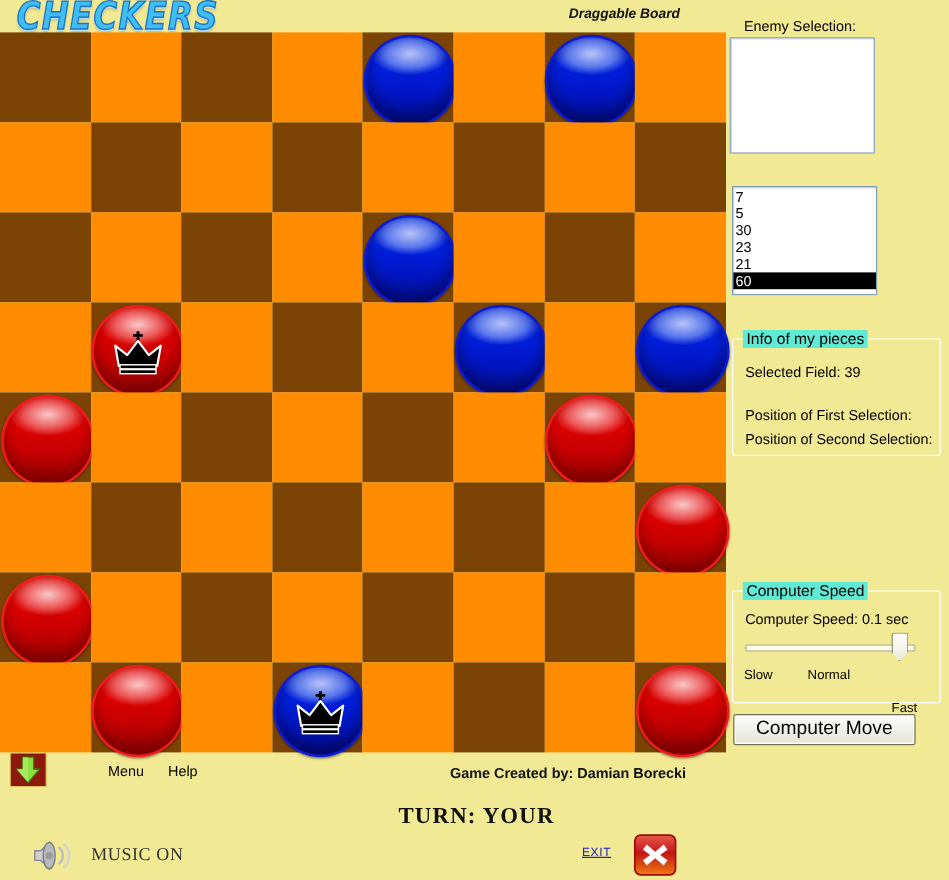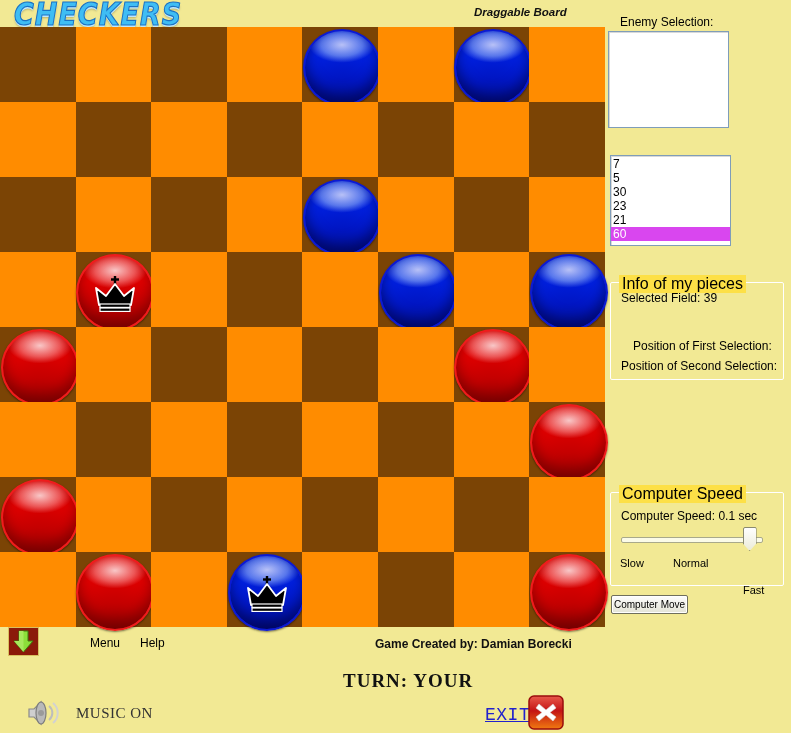--- a/index.html
+++ b/index.html
@@ -76,31 +76,31 @@
     position:absolute;font-size:12px;color:#000;white-space:nowrap;
   }
   .listbox{
     position:absolute;background:#fff;
     border:1px solid #7f9db9;
     box-shadow:inset 1px 1px 0 #d8d8d8;
     overflow:hidden;
     font-size:12px;
   }
   .listbox .row{padding:0 2px;line-height:14px;color:#000;}
-  .listbox .row.sel{background:#d946ef;color:#fff;}
+  .listbox .row.sel{background:#000000;color:#fff;}
 
   .group{
     position:absolute;
     border:1px solid #ffffff;
     border-radius:2px;
   }
   .group > .legend{
     position:absolute;top:-8px;left:8px;
-    background:#fde047;padding:0 3px;
-    font-size:16px;color:#000;white-space:nowrap;
+    background:#5eead4;padding:0 3px;
+    font-size:13px;color:#000;white-space:nowrap;
   }
   .group .line{
     position:absolute;left:10px;font-size:12px;color:#000;white-space:nowrap;
   }
 
   
   .slider-track{
     position:absolute;height:4px;background:#fbfbe8;
     border:1px solid #a9a98a;border-radius:2px;
   }
@@ -111,34 +111,34 @@
     border-radius:2px 2px 4px 4px;
     clip-path:polygon(0 0,100% 0,100% 68%,50% 100%,0 68%);
   }
   .tick{position:absolute;font-size:11px;color:#000;}
 
   .btn{
     position:absolute;
     background:linear-gradient(#fdfdfd,#e4e4d6);
     border:1px solid #6f6f5c;
     border-radius:2px;
-    font-size:10px;color:#000;
-    padding:3px 2px;
+    font-size:16px;color:#000;
+    padding:3px 18px;
     box-shadow:inset 0 0 0 1px #fff;
     cursor:pointer;
     white-space:nowrap;
   }
 
   
   .link{
     position:absolute;font-size:12px;color:#000;cursor:pointer;white-space:nowrap;
   }
   .exit-link{
-    position:absolute;font-family:Liberation Mono, monospace;
-    font-size:18px;color:#2222cc;text-decoration:underline;cursor:pointer;
+    position:absolute;font-family:Liberation Sans, sans-serif;
+    font-size:10px;color:#2222cc;text-decoration:underline;cursor:pointer;
     letter-spacing:.5px;
   }
   .serif-big{
     position:absolute;
     font-family:"Liberation Serif", serif;
     font-weight:bold;font-size:19px;color:#111;
     letter-spacing:1px;white-space:nowrap;
   }
   .credit{
     position:absolute;font-size:12px;font-weight:bold;color:#111;white-space:nowrap;
@@ -277,22 +277,22 @@
         <div class="row">7</div>
         <div class="row">5</div>
         <div class="row">30</div>
         <div class="row">23</div>
         <div class="row">21</div>
         <div class="row sel">60</div>
       </div>
 
     <div class="group" style="left:5px;top:282px;width:172px;height:96px;">
       <span class="legend">Info of my pieces</span>
-      <span class="line" style="top:8px;">Selected Field:  39</span>
-      <span class="line" style="top:56px;margin-left:12px;">Position of First Selection:</span>
+      <span class="line" style="top:20px;">Selected Field:  39</span>
+      <span class="line" style="top:56px;">Position of First Selection:</span>
       <span class="line" style="top:76px;">Position of Second Selection:</span>
     </div>
 
 
     <div class="group" style="left:5px;top:492px;width:172px;height:92px;">
       <span class="legend">Computer Speed</span>
       <span class="line" style="top:16px;">Computer Speed: 0.1 sec</span>
       <div class="slider-track" style="left:10px;top:44px;width:140px;"></div>
       <div class="slider-thumb" id="speed-thumb" style="top: 34px; left: 131.6px;"></div>
       <span class="tick" style="left:9px;top:64px;">Slow</span>
@@ -308,21 +308,21 @@
       <rect x="0.5" y="0.5" width="30" height="28" fill="#8b1a0a" stroke="#d8c060"></rect>
       <polygon points="11,4 20,4 20,14 25,14 15.5,25 6,14 11,14" fill="#8ce03a" stroke="#3f7a10" stroke-width="1"></polygon>
       <polygon points="11,4 15.5,4 15.5,25 6,14 11,14" fill="#a7ea5c"></polygon>
     </svg>
   </div>
 
   <div class="link" style="left:90px;top:636px;">Menu</div>
   <div class="link" style="left:140px;top:636px;">Help</div>
   <div class="credit" style="left:375px;top:637px;">Game Created by: Damian Borecki</div>
 
-  <div class="serif-big" style="left:343px;top:670px;">TURN:   YOUR</div>
+  <div class="serif-big" style="left:332px;top:670px;">TURN:   YOUR</div>
 
   <div class="icon-box" style="left:26px;top:698px;width:34px;height:30px;">
     <svg width="34" height="30" viewBox="0 0 34 30">
       <polygon points="3,11 8,11 15,4 15,26 8,19 3,19" fill="#cfcfcf" stroke="#8a8a8a" stroke-width="1.2"></polygon>
       <ellipse cx="15" cy="15" rx="5" ry="11" fill="#b9b9b9" stroke="#7d7d7d" stroke-width="1.2"></ellipse>
       <circle cx="15" cy="15" r="3" fill="#9a9a9a"></circle>
       <path d="M23 8 A9 9 0 0 1 23 22" fill="none" stroke="#bdbdbd" stroke-width="2"></path>
       <path d="M27 5 A13 13 0 0 1 27 25" fill="none" stroke="#d2d2d2" stroke-width="2"></path>
     </svg>
   </div>

